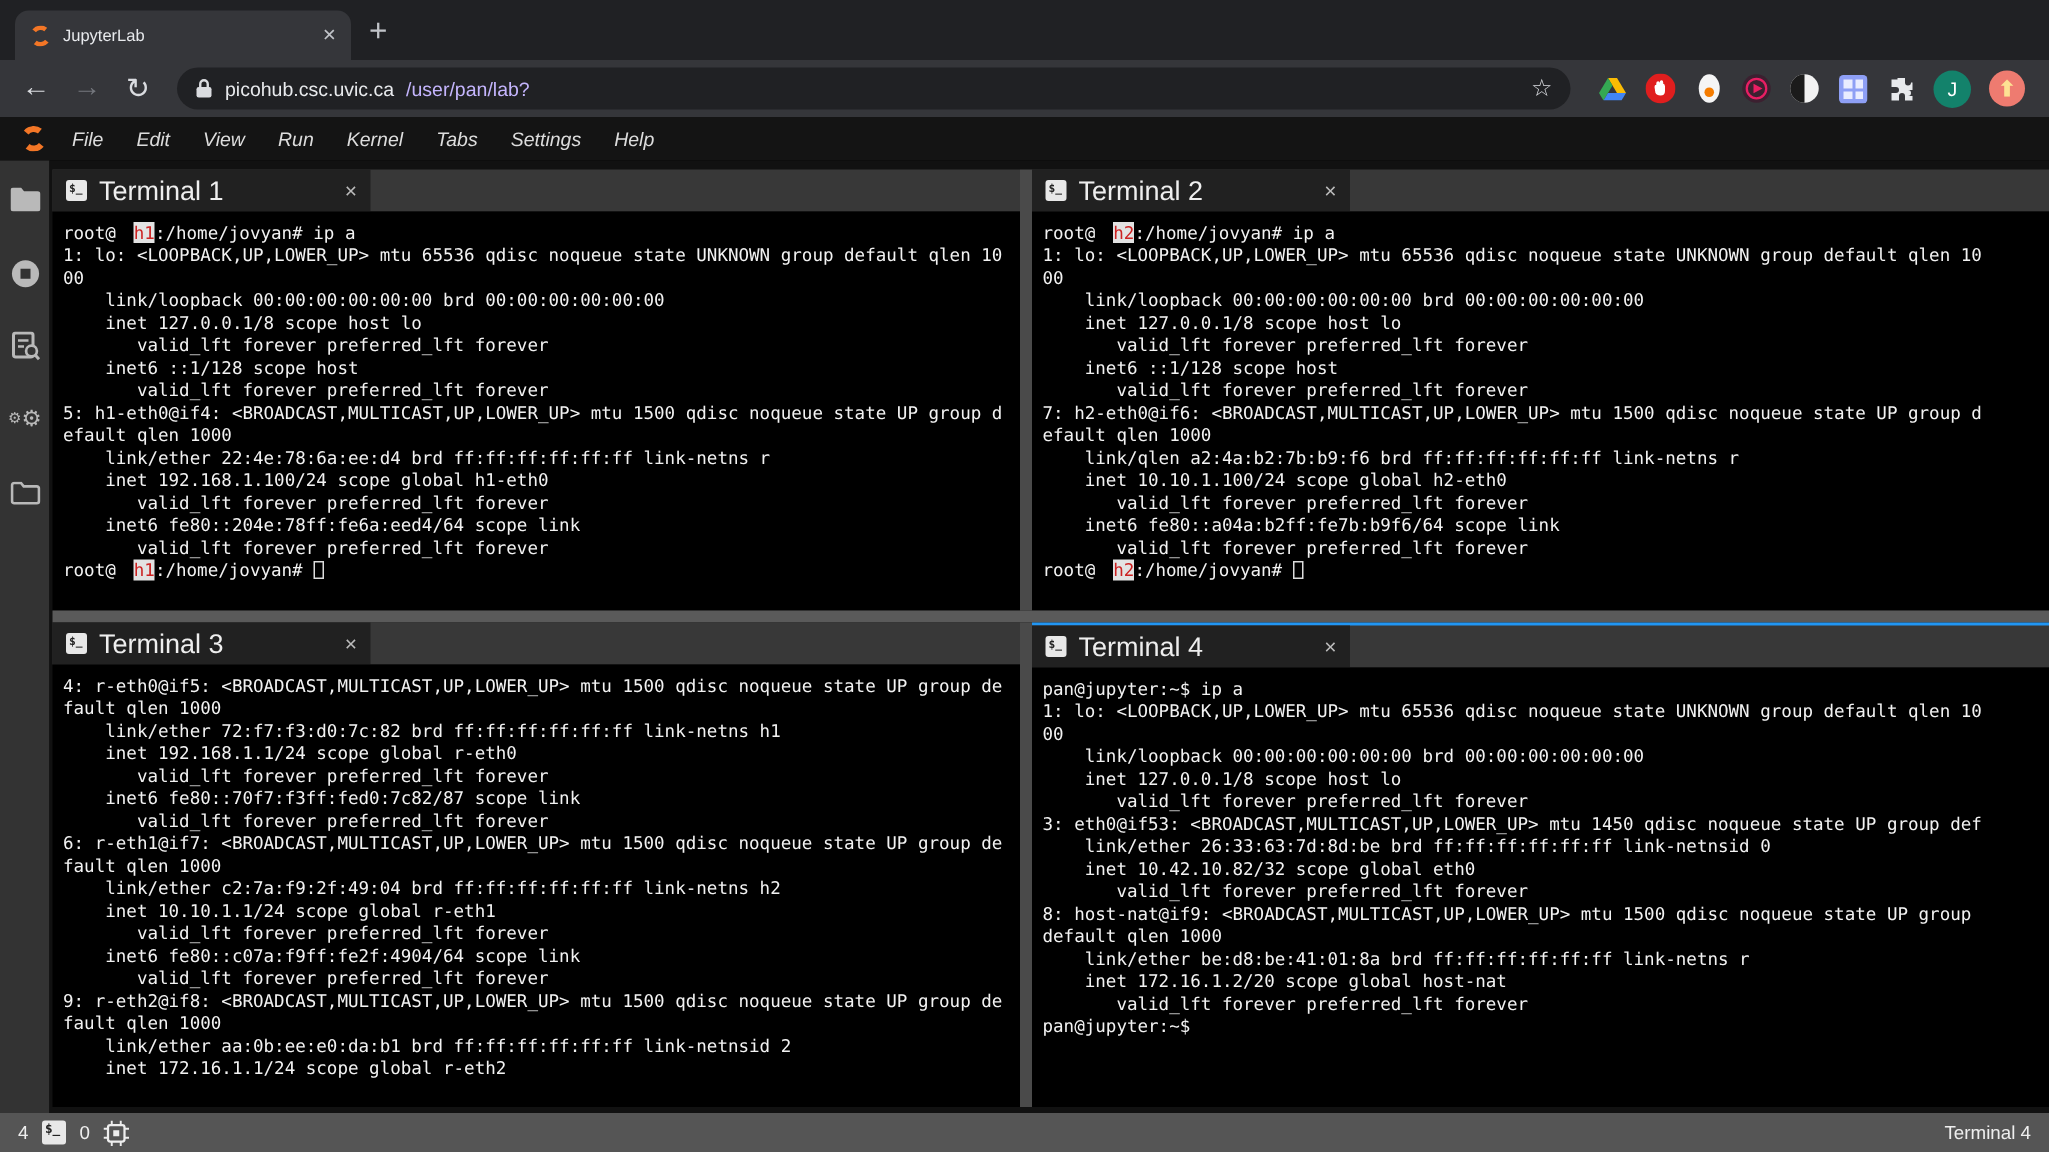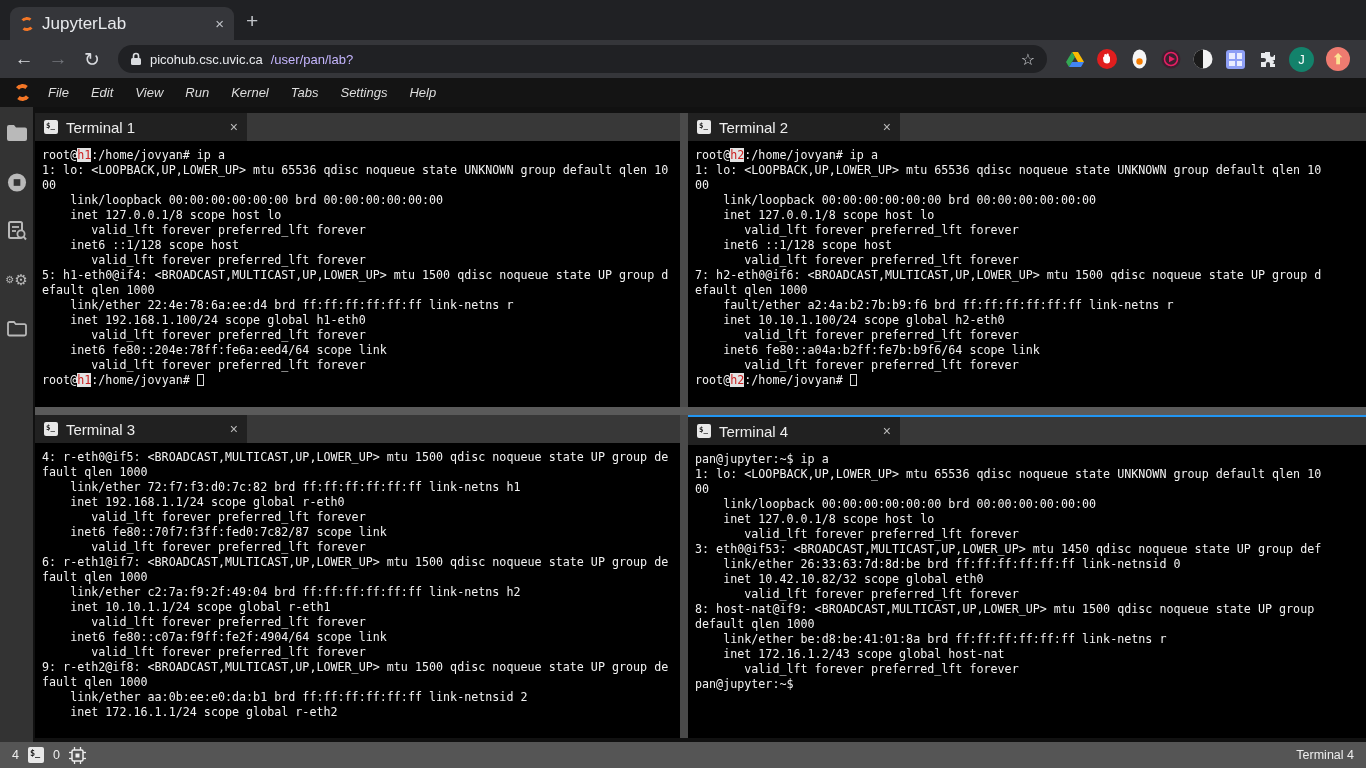--- a/index.html
+++ b/index.html
@@ -4,21 +4,21 @@
 <title>JupyterLab</title>
 <style>
   * { margin:0; padding:0; box-sizing:border-box; }
   html,body { width:1366px; height:768px; overflow:hidden; background:#000;
               font-family:"Liberation Sans", sans-serif; }
 
   
   .tabstrip { height:40px; background:#202124; display:flex; align-items:flex-end; padding-left:10px; }
   .btab { width:224px; height:33px; background:#35363a; border-radius:9px 9px 0 0;
           display:flex; align-items:center; padding:0 10px; gap:8px; }
-  .btab-title { color:#e8eaed; font-size:17px; flex:1; white-space:nowrap; overflow:hidden; }
+  .btab-title { color:#e8eaed; font-size:11px; flex:1; white-space:nowrap; overflow:hidden; }
   .btab-close { color:#c0c3c8; font-size:15px; cursor:default; }
   .newtab { color:#c0c3c8; font-size:21px; margin:0 0 4px 12px; align-self:center; padding-top:6px; }
 
   .jlogo { position:relative; width:14px; height:14px; border-radius:50%;
            border:3px solid #f37626; border-left-color:transparent; border-right-color:transparent;
            transform:rotate(-6deg); }
   .jlogo.big { width:17px; height:17px; border-width:4px; }
 
   .toolbar { height:38px; background:#35363a; display:flex; align-items:center; padding:0 10px; gap:6px; }
   .navbtn { width:28px; height:28px; display:flex; align-items:center; justify-content:center;
@@ -49,29 +49,29 @@
 
   .dock { flex:1; background:#111111; padding:6px 0 4px 2px;
           display:grid; grid-template-columns:645px 8px 1fr; grid-template-rows:294px 8px 1fr; }
   .vsplit { background:#4a4a4a; }
   .hsplit { grid-column:1 / 4; background:#5a5a5a; }
 
   .panel { display:flex; flex-direction:column; min-width:0; min-height:0; }
   .ptabbar { height:28px; background:#383838; display:flex; flex-shrink:0; }
   .panel.active .ptabbar { border-top:2px solid #2196f3; height:30px; }
   .ptab { width:212px; background:#212121; display:flex; align-items:center; padding:0 9px; gap:8px; }
-  .ptab-title { color:#eeeeee; font-size:15px; flex:1; }
+  .ptab-title { color:#eeeeee; font-size:18px; flex:1; }
   .ptab-close { color:#bbbbbb; font-size:14px; }
   .term-badge { width:14px; height:14px; background:#e8e8e8; border-radius:2px; flex-shrink:0;
                 display:flex; align-items:flex-start; justify-content:flex-start; padding:1px 0 0 2px;
                 color:#222; font-family:"DejaVu Sans Mono", monospace; font-size:7.5px; font-weight:bold; }
   .pcontent { flex:1; background:#000000; padding:7px 0 0 7px; overflow:hidden;
               font-family:"DejaVu Sans Mono", monospace; font-size:11.7px; line-height:15px; color:#f2f2f2; }
   .tline { white-space:pre; }
-  .hl { color:#cc2222; background:#e3e3e3; }
+  .hl { color:#cc2222; background:#e3e3e3;margin-left:12px; }
   .cursor { display:inline-block; width:7px; height:12px; border:1px solid #dcdcdc; vertical-align:-2px; }
 
   
   .statusbar { height:26px; background:#555555; display:flex; align-items:center; padding:0 12px;
                color:#eeeeee; font-size:12.5px; gap:9px; }
   .sb-right { margin-left:auto; }
   .term-badge.status { width:16px; height:16px; font-size:8.5px; }
 </style>
 </head>
 <body>
@@ -240,21 +240,21 @@
           <div class="tline">root@<span class="hl">h2</span>:/home/jovyan# ip a</div>
           <div class="tline">1: lo: &lt;LOOPBACK,UP,LOWER_UP&gt; mtu 65536 qdisc noqueue state UNKNOWN group default qlen 10</div>
           <div class="tline">00</div>
           <div class="tline">    link/loopback 00:00:00:00:00:00 brd 00:00:00:00:00:00</div>
           <div class="tline">    inet 127.0.0.1/8 scope host lo</div>
           <div class="tline">       valid_lft forever preferred_lft forever</div>
           <div class="tline">    inet6 ::1/128 scope host</div>
           <div class="tline">       valid_lft forever preferred_lft forever</div>
           <div class="tline">7: h2-eth0@if6: &lt;BROADCAST,MULTICAST,UP,LOWER_UP&gt; mtu 1500 qdisc noqueue state UP group d</div>
           <div class="tline">efault qlen 1000</div>
-          <div class="tline">    fault/ether a2:4a:b2:7b:b9:f6 brd ff:ff:ff:ff:ff:ff link-netns r</div>
+          <div class="tline">    link/qlen a2:4a:b2:7b:b9:f6 brd ff:ff:ff:ff:ff:ff link-netns r</div>
           <div class="tline">    inet 10.10.1.100/24 scope global h2-eth0</div>
           <div class="tline">       valid_lft forever preferred_lft forever</div>
           <div class="tline">    inet6 fe80::a04a:b2ff:fe7b:b9f6/64 scope link</div>
           <div class="tline">       valid_lft forever preferred_lft forever</div>
           <div class="tline">root@<span class="hl">h2</span>:/home/jovyan# <span class="cursor"></span></div>
         </div>
     </div>
 
     <div class="hsplit"></div>
 
@@ -305,21 +305,21 @@
           <div class="tline">    link/loopback 00:00:00:00:00:00 brd 00:00:00:00:00:00</div>
           <div class="tline">    inet 127.0.0.1/8 scope host lo</div>
           <div class="tline">       valid_lft forever preferred_lft forever</div>
           <div class="tline">3: eth0@if53: &lt;BROADCAST,MULTICAST,UP,LOWER_UP&gt; mtu 1450 qdisc noqueue state UP group def</div>
           <div class="tline">    link/ether 26:33:63:7d:8d:be brd ff:ff:ff:ff:ff:ff link-netnsid 0</div>
           <div class="tline">    inet 10.42.10.82/32 scope global eth0</div>
           <div class="tline">       valid_lft forever preferred_lft forever</div>
           <div class="tline">8: host-nat@if9: &lt;BROADCAST,MULTICAST,UP,LOWER_UP&gt; mtu 1500 qdisc noqueue state UP group</div>
           <div class="tline">default qlen 1000</div>
           <div class="tline">    link/ether be:d8:be:41:01:8a brd ff:ff:ff:ff:ff:ff link-netns r</div>
-          <div class="tline">    inet 172.16.1.2/43 scope global host-nat</div>
+          <div class="tline">    inet 172.16.1.2/20 scope global host-nat</div>
           <div class="tline">       valid_lft forever preferred_lft forever</div>
           <div class="tline">pan@jupyter:~$</div>
         </div>
     </div>
 
   </div>
 </div>
 
 <div class="statusbar">
   <span>4</span>

